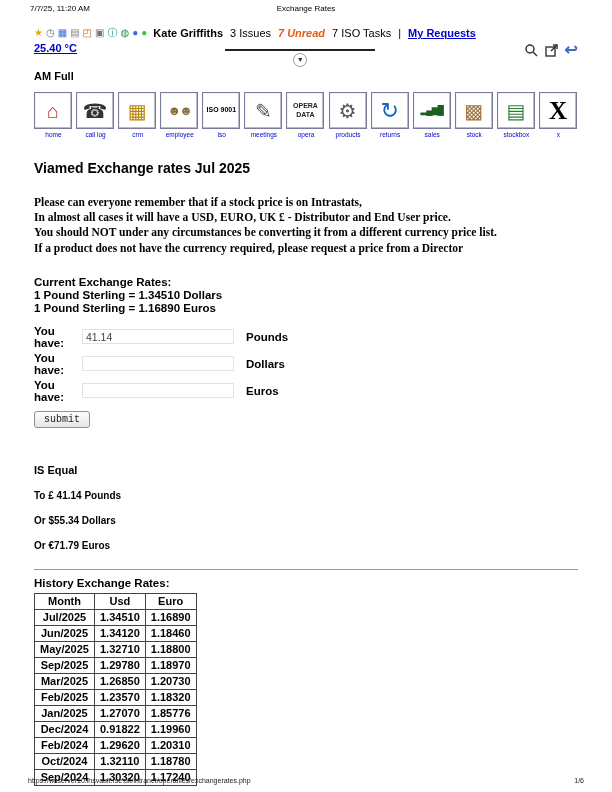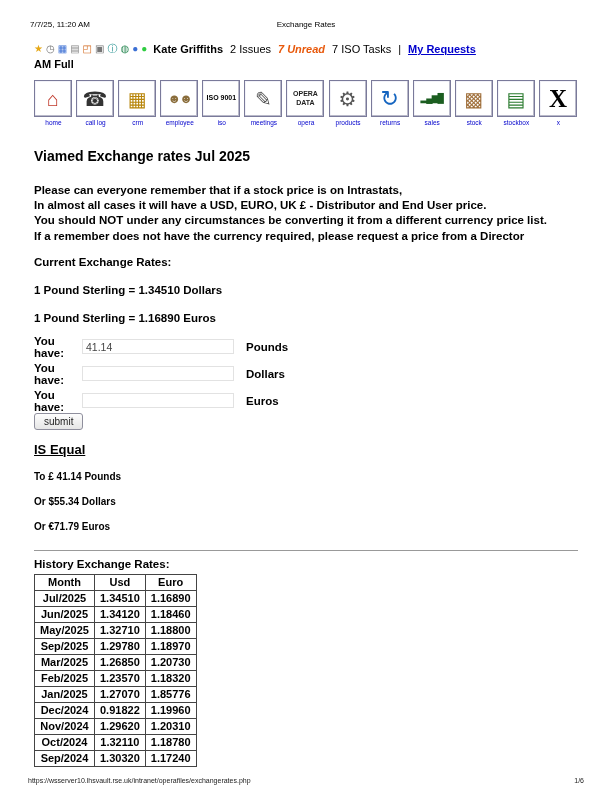--- a/index.html
+++ b/index.html
@@ -1,21 +1,21 @@
 <!DOCTYPE html>
 <html><head>
 <meta charset="utf-8">
 <style>
   * { box-sizing: border-box; margin: 0; padding: 0; }
   html, body { background: #e9e9e9; }
   body { width: 612px; height: 792px; margin: 0 auto; font-family: "Liberation Sans", sans-serif; }
   .sheet { position: relative; width: 612px; height: 792px; background: #fff; overflow: hidden; }
 
   
-  .print-header { display: grid; grid-template-columns: 1fr auto 1fr; padding: 20px 30px 0 30px; font-size: 8px; color: #000; }
+  .print-header { display: grid; grid-template-columns: 1fr auto 1fr; padding: 4px 30px 0 30px; font-size: 8px; color: #000; }
   .ph-date { justify-self: start; }
   .ph-title { justify-self: center; }
 
   
   .toolbar { padding: 14px 34px 0 34px; }
   .tb-row1 { display: flex; align-items: center; flex-wrap: nowrap; gap: 3px; font-size: 11px; color: #000; }
   .ticon { font-size: 10px; line-height: 1; cursor: pointer; }
   .icon-strip { display: flex; align-items: center; gap: 3px; }
   .icon-strip .ticon:nth-child(1) { color: #e6a817; }
   .icon-strip .ticon:nth-child(2) { color: #777; }
@@ -60,29 +60,29 @@
   .glyph-returns { color: #1565c0; font-size: 22px; }
   .glyph-sales { font-size: 9px; color: #1b5e20; letter-spacing: -1px; }
   .glyph-stock { color: #a0703c; }
   .glyph-books { color: #2e7d32; }
   .glyph-x { font-family: "Liberation Serif", serif; font-size: 25px; font-weight: bold; color: #000; }
   .nav-label { display: block; font-size: 6.5px; color: #0000cc; margin-top: 2px; line-height: 1.1; }
 
   
   .content { padding: 0 34px; font-weight: bold; font-size: 11.5px; color: #000; }
   .heading { font-size: 14px; font-weight: bold; margin-top: 22px; }
-  .intro { margin-top: 19px; line-height: 1.32; }
-  .rates-title { margin-top: 12px; }
-  .rate-line { margin-top: 16px; }
+  .intro { margin-top: 19px; line-height: 1.32; font-family: Liberation Serif, serif; }
+  .rates-title { margin-top: 20px; }
+  .rate-line { margin-top: 1px; }
   .calc-form { margin-top: 11px; font-weight: bold; }
   .form-row { display: flex; align-items: center; margin-top: 3px; }
   .form-label { width: 48px; }
   .form-input { width: 152px; height: 15px; border: 1px solid #e2e2e2; font-family: "Liberation Sans", sans-serif; font-size: 10.5px; color: #444; padding: 0 3px; margin-right: 12px; font-weight: normal; }
-  .submit-btn { font-family: Liberation Sans, sans-serif; font-size: 10px; font-weight: normal; color: #222; padding: 2px 9px; border: 1px solid #8f8f9d; border-radius: 3px; background: linear-gradient(#fdfdfd, #e6e6e6); cursor: pointer; }
-  .result-heading { font-size: 13px; margin-top: 12px; text-decoration: underline; }
+  .submit-btn { margin-top: 8px; font-family: Liberation Mono, monospace; font-size: 10px; font-weight: normal; color: #222; padding: 2px 9px; border: 1px solid #8f8f9d; border-radius: 3px; background: linear-gradient(#fdfdfd, #e6e6e6); cursor: pointer; }
+  .result-heading { font-size: 11px; margin-top: 36px; }
   .result-line { font-size: 10px; margin-top: 14px; }
   .rule { border: none; border-top: 1px solid #999; margin-top: 18px; }
   .history-title { margin-top: 7px; }
   table.history { border-collapse: collapse; margin-top: 4px; font-size: 11px; }
   table.history th, table.history td { border: 1.5px solid #444; padding: 1.5px 5px; text-align: center; font-weight: bold; white-space: nowrap; }
   table.history th:nth-child(1), table.history td:nth-child(1) { min-width: 60px; }
   table.history th:nth-child(2), table.history td:nth-child(2) { min-width: 47px; }
   table.history th:nth-child(3), table.history td:nth-child(3) { min-width: 47px; }
 
   
@@ -107,26 +107,45 @@
         <span class="ticon">▦</span>
         <span class="ticon">▤</span>
         <span class="ticon">◰</span>
         <span class="ticon">▣</span>
         <span class="ticon">ⓘ</span>
         <span class="ticon">◍</span>
         <span class="ticon">●</span>
         <span class="ticon">●</span>
       </span>
       <span class="user-name">Kate Griffiths</span>
-      <span class="stat">2 Issues</span>
+      <span class="stat">3 Issues</span>
       <span class="unread">7 Unread</span>
       <span class="stat">7 ISO Tasks</span>
       <span class="sep">|</span>
       <span class="link my-requests">My Requests</span>
     </div>
+    <div class="tb-row2">
+      <span class="temp link">25.40 °C</span>
+      <div class="select-wrap">
+        <div class="select-line"></div>
+        <div class="select-chevron">▾</div>
+      </div>
+      <span class="right-icons">
+        <svg width="14" height="14" viewBox="0 0 14 14" fill="none" stroke="#333" stroke-width="1.5">
+          <circle cx="6" cy="6" r="4"></circle>
+            <line x1="9" y1="9" x2="13" y2="13"></line>
+        </svg>
+        <svg width="13" height="13" viewBox="0 0 13 13" fill="none" stroke="#333" stroke-width="1.4">
+          <rect x="1" y="3" width="9" height="9"></rect>
+            <line x1="6" y1="7" x2="12" y2="1"></line>
+            <polyline points="8,1 12,1 12,5"></polyline>
+        </svg>
+        <span class="back-arrow">↩</span>
+      </span>
+    </div>
     <div class="tb-row3">AM Full</div>
   </div>
 
   <div class="nav">
     <div class="nav-item">
       <div class="nav-box">
           <span class="nav-glyph glyph-home">⌂</span>
         </div>
       <span class="nav-label">home</span>
     </div>
@@ -204,21 +223,21 @@
     </div>
   </div>
 
   <div class="content">
     <div class="heading">Viamed Exchange rates Jul 2025</div>
 
     <div class="intro">
       <div>Please can everyone remember that if a stock price is on Intrastats,</div>
       <div>In almost all cases it will have a USD, EURO, UK £ - Distributor and End User price.</div>
       <div>You should NOT under any circumstances be converting it from a different currency price list.</div>
-      <div>If a remember does not have the currency required, please request a price from a Director</div>
+      <div>If a product does not have the currency required, please request a price from a Director</div>
     </div>
 
     <div class="rates-title">Current Exchange Rates:</div>
     <div class="rate-line">1 Pound Sterling = 1.34510 Dollars</div>
     <div class="rate-line">1 Pound Sterling = 1.16890 Euros</div>
 
     <div class="calc-form">
       <div class="form-row">
         <span class="form-label">You have:</span>
         <input class="form-input" type="text" value="41.14" style="">
@@ -288,21 +307,21 @@
             <td>Jan/2025</td>
             <td>1.27070</td>
             <td>1.85776</td>
           </tr>
         <tr>
             <td>Dec/2024</td>
             <td>0.91822</td>
             <td>1.19960</td>
           </tr>
         <tr>
-            <td>Nov/2024</td>
+            <td>Feb/2024</td>
             <td>1.29620</td>
             <td>1.20310</td>
           </tr>
         <tr>
             <td>Oct/2024</td>
             <td>1.32110</td>
             <td>1.18780</td>
           </tr>
         <tr>
             <td>Sep/2024</td>

